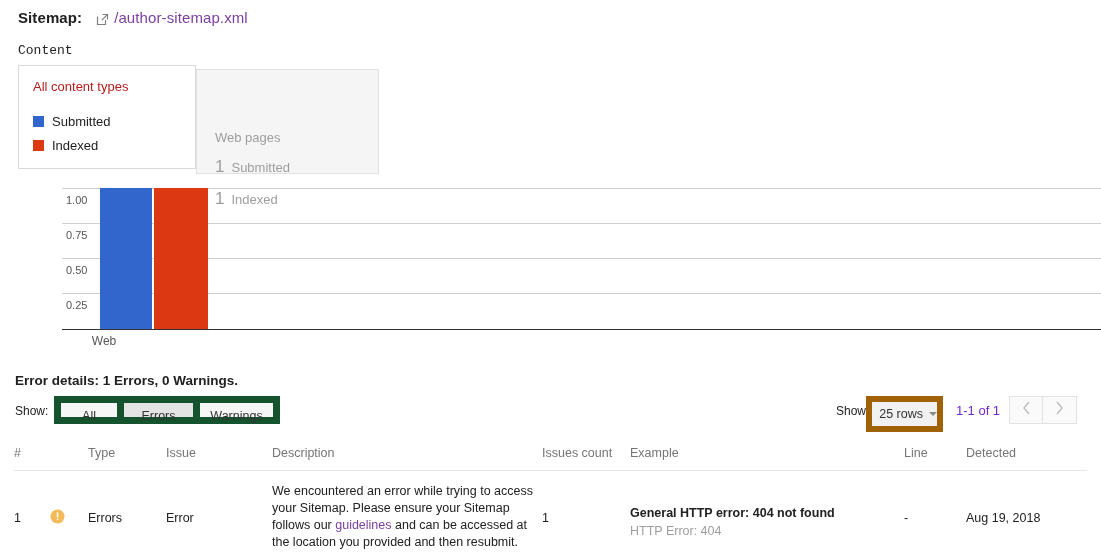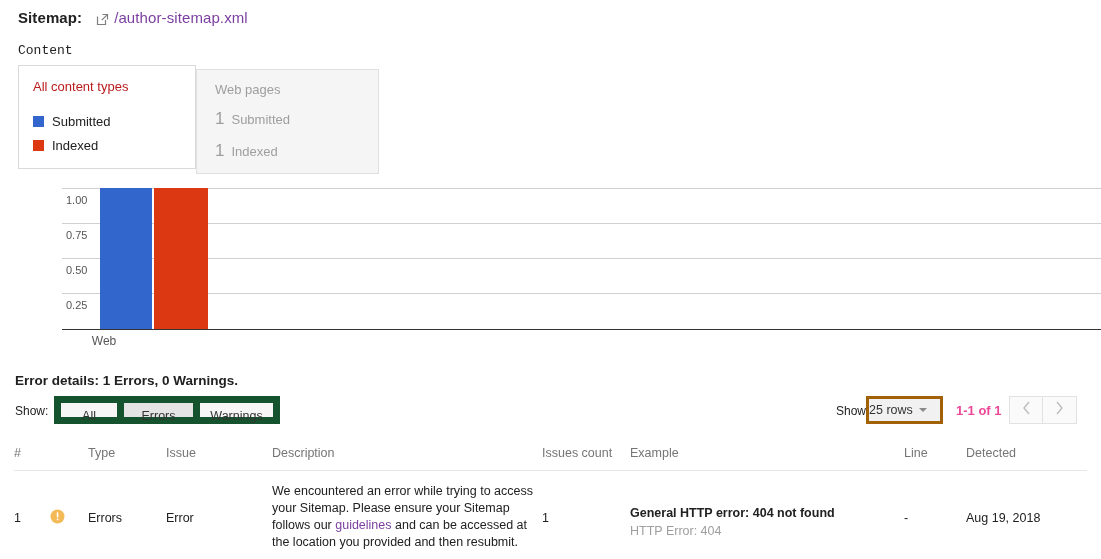--- a/index.html
+++ b/index.html
@@ -85,20 +85,21 @@
     padding: 12px 14px 0 18px;
   }
   .card-title {
     font-size: 13px;
     color: #b91c1c;
     margin-bottom: 20px;
   }
   .card-inactive .card-title {
     color: #9e9e9e;
     margin-bottom: 12px;
+    margin-top: 48px;
   }
   .legend-row {
     display: flex;
     align-items: center;
     margin-bottom: 9px;
   }
   .swatch {
     width: 11px;
     height: 11px;
     margin-right: 8px;
@@ -219,46 +220,45 @@
     left: 836px;
     top: 404px;
     font-size: 12px;
     color: #212121;
   }
   .rows-select {
     position: absolute;
     left: 866px;
     top: 396px;
     width: 77px;
-    height: 28px;
+    height: 36px;
     box-sizing: border-box;
     background: #f1f1f1;
-    border: 3px solid #a16207;
+    border: 6px solid #a16207;
     font-size: 12.5px;
     color: #333333;
     display: flex;
     align-items: center;
-    justify-content: flex-start;
+    justify-content: flex-end;
     cursor: pointer;
   }
   .caret {
     margin-left: 6px;
     width: 0;
     height: 0;
     border-left: 4px solid transparent;
     border-right: 4px solid transparent;
     border-top: 4px solid #8a8a8a;
   }
   .range-text {
     position: absolute;
     left: 956px;
     top: 403px;
     font-size: 13px;
-    color: #ec4899;
-    font-weight: bold;
+    color: #6d28d9;
   }
   .pager-btn {
     position: absolute;
     top: 396px;
     width: 34px;
     height: 28px;
     box-sizing: border-box;
     background: #fafafa;
     border: 1px solid #e2e2e2;
     display: flex;

